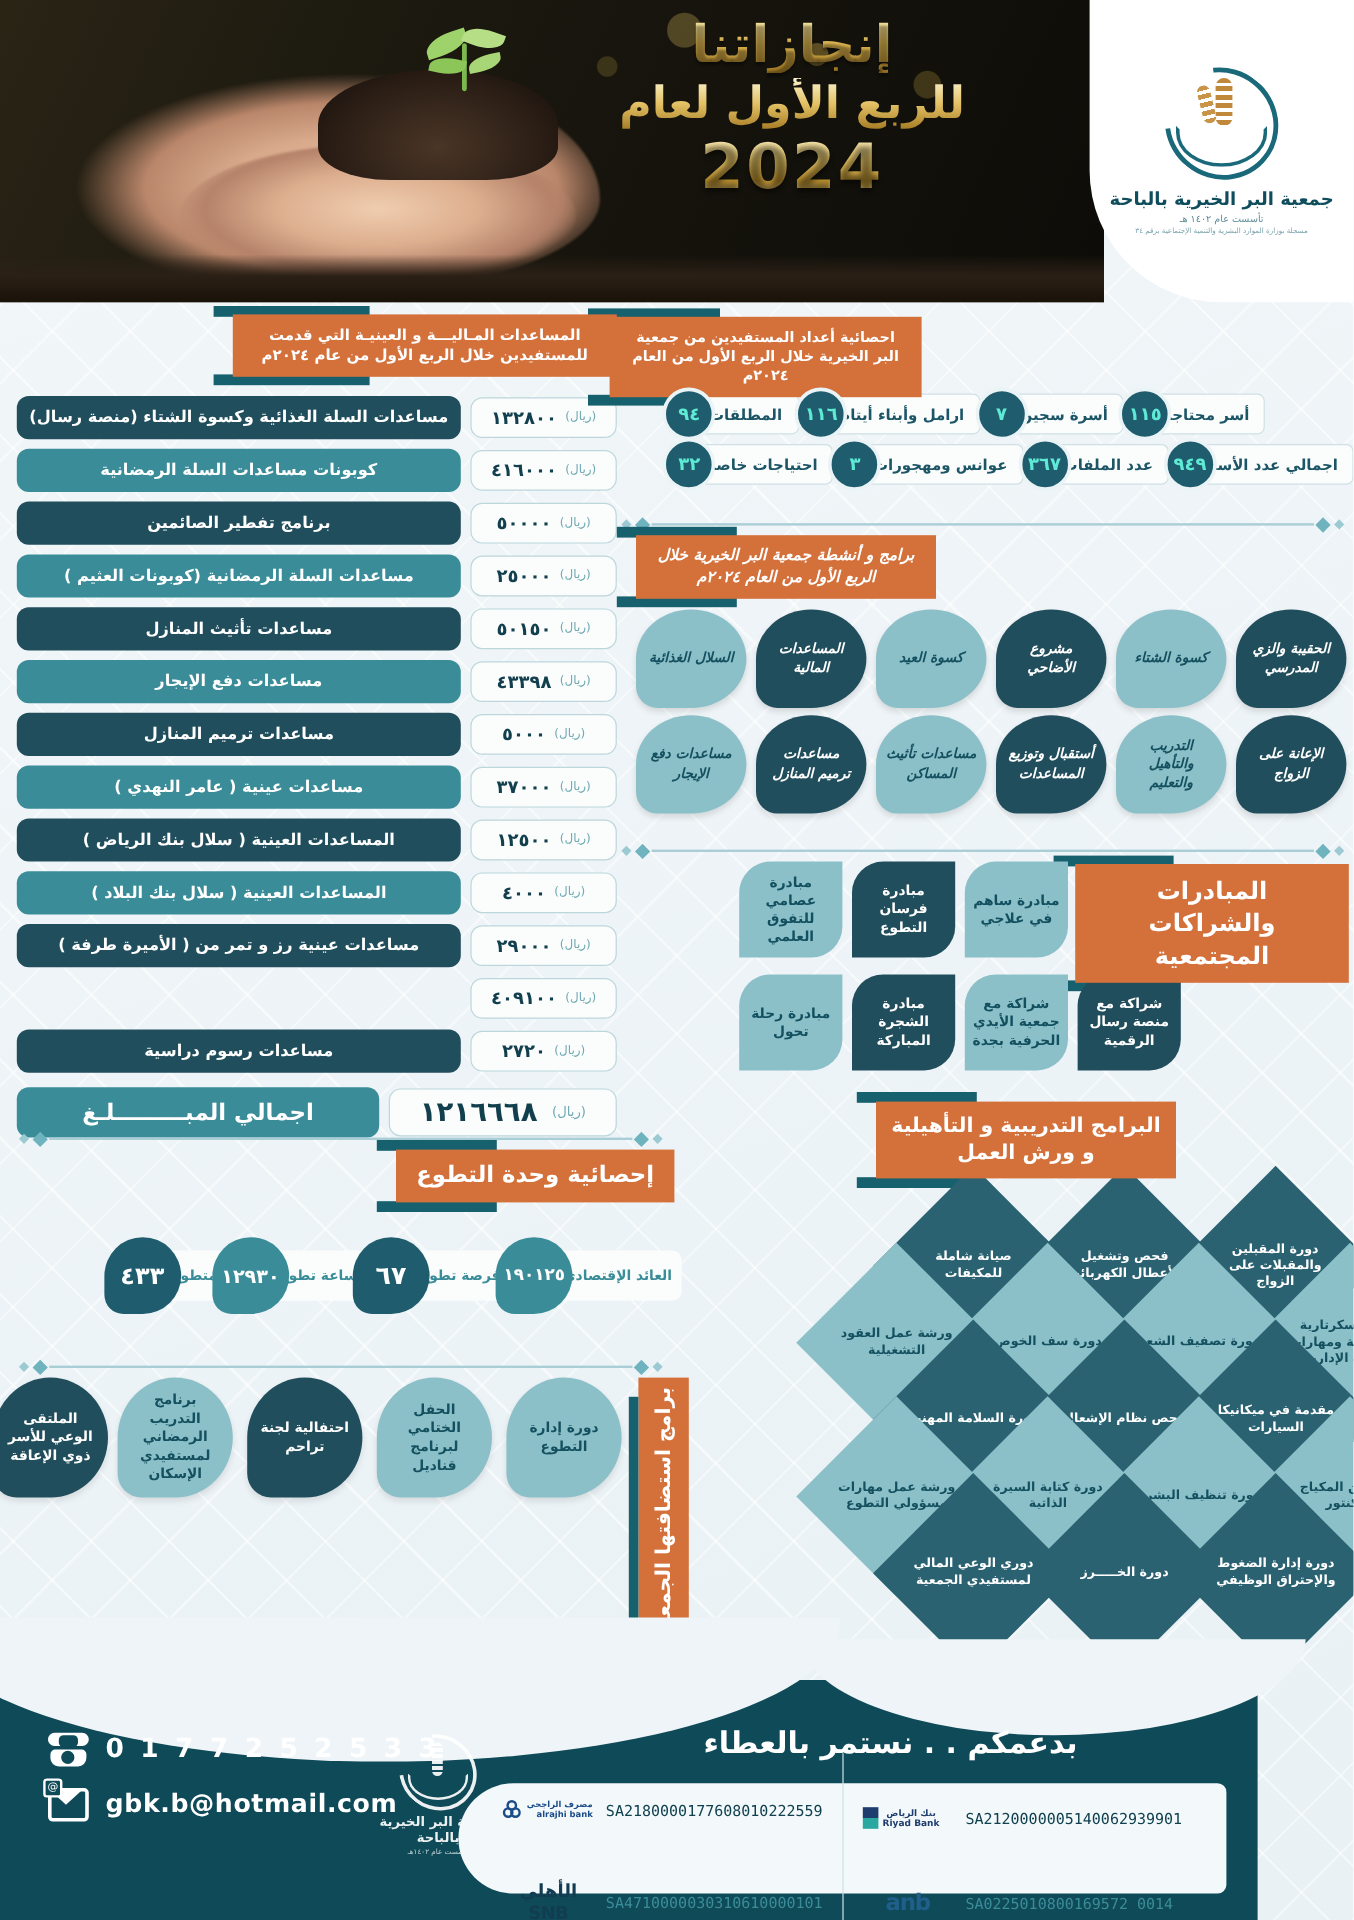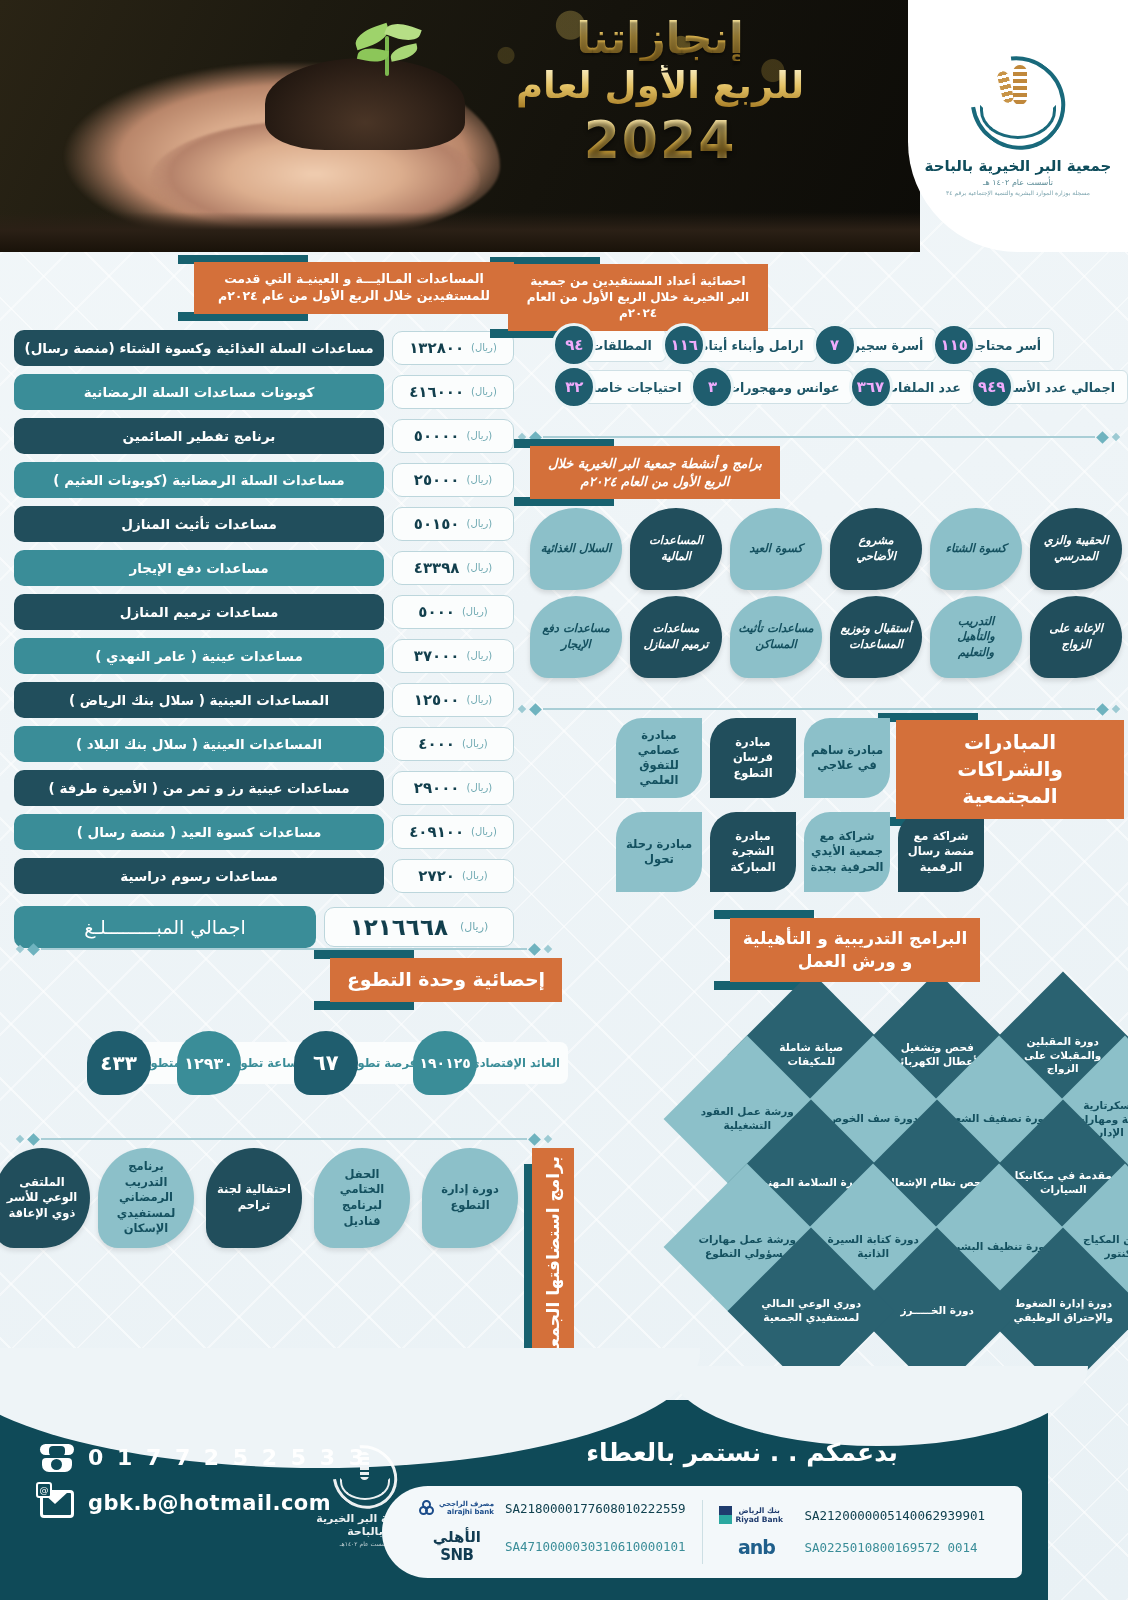--- a/index.html
+++ b/index.html
@@ -139,21 +139,21 @@
   .aid-val{
     width:122px; height:34px; border:1.5px solid #bcd6dc; border-radius:10px;
     background:#fbfdfd; display:flex; align-items:center; justify-content:center;
     gap:7px; direction:rtl;
   }
   .aid-val .num{ color:#123f4d; font-size:15px; font-weight:bold; letter-spacing:1px;}
   .aid-val .cur{ color:#6fa9b2; font-size:10px; }
   .aid-total{ display:flex; align-items:center; gap:8px; margin-top:12px; height:42px;}
   .aid-total .t-name{
     flex:1; height:42px; border-radius:10px; background:#3a8d98; color:#fff;
-    font-size:19px; font-weight:normal; display:flex; align-items:center; justify-content:center;
+    font-size:19px; font-weight:bold; display:flex; align-items:center; justify-content:center;
   }
   .aid-total .t-val{
     width:190px; height:40px; border:1.5px solid #bcd6dc; border-radius:10px;
     background:#fbfdfd; display:flex; align-items:center; justify-content:center; gap:12px;
   }
   .aid-total .t-val .num{ color:#123f4d; font-size:23px; font-weight:bold; letter-spacing:2px;}
   .aid-total .t-val .cur{ color:#6fa9b2; font-size:11px; }
 
   
   .stats{ position:absolute; left:510px; top:264px; width:618px; height:160px; }
@@ -166,21 +166,21 @@
   }
   .stats-line{ display:flex; gap:6px; flex-direction:row-reverse; }
   .stat-chip{ position:relative; display:flex; align-items:center; flex-direction:row-reverse; }
   .stat-chip .box{
     height:34px; border:1.5px solid #cfe0e5; background:#fbfdfd; border-radius:6px;
     display:flex; align-items:center; justify-content:center; color:#1c5566;
     font-size:12.5px; font-weight:bold; padding:0 12px 0 26px; min-width:104px;
   }
   .stat-chip .circ{
     position:absolute; left:-10px; width:44px; height:44px; border-radius:50%;
-    background:#1f5d6e; border:3px solid #eaf4f6; color:#f0abfc; font-weight:bold;
+    background:#1f5d6e; border:3px solid #eaf4f6; color:#5eead4; font-weight:bold;
     font-size:15px; display:flex; align-items:center; justify-content:center; z-index:3;text-align:right;
   }
 
   
   .progs{ position:absolute; left:510px; top:446px; width:618px; height:250px;font-style:italic; }
   .progs-head{ position:absolute; right:348px; top:0; width:250px; }
   .progs-head .bar-top{ left:-16px; top:-7px; width:100px; }
   .progs-head .bar-bot{ left:-16px; bottom:-7px; width:100px; }
   .progs-head .label{ font-size:13px; }
   .blob-grid{
@@ -326,21 +326,21 @@
   .footer-logo .fsub{ font-size:6px; margin-top:2px; opacity:.8;}
 
   .slogan{ position:absolute; right:150px; top:38px; color:#fff; font-size:25px; font-weight:bold; }
   .banks{
     position:absolute; right:26px; bottom:22px; width:640px; height:92px;
     background:#f3f8fa; border-radius:50px 8px 8px 50px;
     display:flex; align-items:center; justify-content:center; padding:8px 18px;
   }
   .bank-col{ display:flex; flex-direction:column; gap:12px; padding:0 16px; }
   .bank-col + .bank-col{ border-right:1px solid #cddfe4; }
-  .bank-item{ display:flex; align-items:center; flex-direction:row-reverse; gap:10px; }
+  .bank-item{ display:flex; align-items:center; flex-direction:row-reverse; gap:10px;margin-top:39px; }
   .bank-logo{ width:76px; text-align:center; flex:none; }
   .bank-iban{ font-family:"DejaVu Sans Mono","Liberation Mono",monospace; font-size:12.5px; color:#10414f; direction:ltr; }
   .bank-iban.teal{ color:#3a8d98; }
   .rajhi{ display:flex; align-items:center; justify-content:flex-end; gap:4px; }
   .rajhi .g{ width:16px; height:16px; position:relative;}
   .rajhi .g i{ position:absolute; width:9px; height:9px; border:2px solid #1b4c8a; border-radius:50%;}
   .rajhi .g i:nth-child(1){ left:3px; top:0;} .rajhi .g i:nth-child(2){ left:0; top:6px;}
   .rajhi .g i:nth-child(3){ left:6px; top:6px;}
   .rajhi .tx{ font-size:7px; color:#1b4c8a; font-weight:bold; line-height:1.15; text-align:right;}
   .snb{ font-size:15px; font-weight:bold; color:#123c52; letter-spacing:-.5px; }
@@ -482,21 +482,20 @@
           <span class="num">٢٩٠٠٠</span>
         </div>
         <div class="aid-name">مساعدات عينية رز و تمر  من ( الأميرة طرفة )</div>
       </div>
 
       <div class="aid-row">
         <div class="aid-val">
           <span class="cur">(ريال)</span>
           <span class="num">٤٠٩١٠٠</span>
         </div>
-        <div class="aid-name">مساعدات كسوة العيد ( منصة رسال )</div>
       </div>
 
       <div class="aid-row">
         <div class="aid-val">
           <span class="cur">(ريال)</span>
           <span class="num">٢٧٢٠</span>
         </div>
         <div class="aid-name">مساعدات رسوم دراسية</div>
       </div>
 

